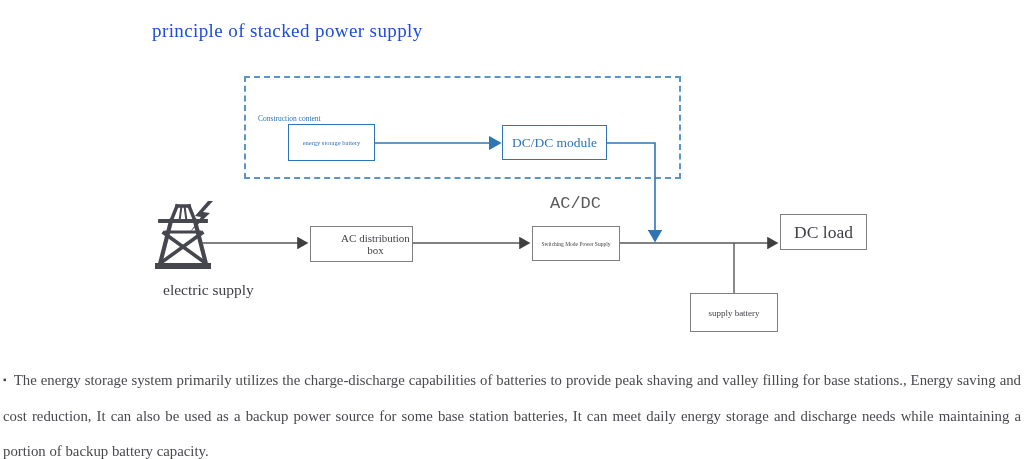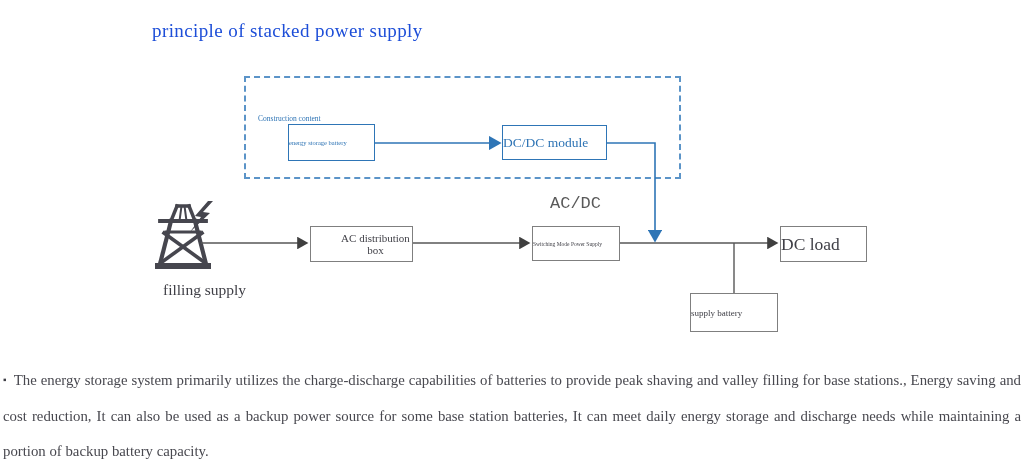--- a/index.html
+++ b/index.html
@@ -18,32 +18,32 @@
   .dashed-group{
     left:244px;top:76px;width:437px;height:103px;
     border:2px dashed #5b94c8;
     box-sizing:border-box;
   }
   .group-label{
     left:258px;top:78px;
     font-size:7.5px;color:#2e74b5;margin-top:36px;
   }
   .node{
-    display:flex;align-items:center;justify-content:flex-start;
+    display:flex;align-items:center;justify-content:center;
     text-align:center;
     box-sizing:border-box;
     background:#ffffff;
   }
   .node.blue{border:1px solid #2e75b6;color:#2e74b5;}
   .node.gray{border:1.3px solid #7f7f7f;color:#3f3f46;}
   .n-esb{left:288px;top:124px;width:87px;height:37px;font-size:6.5px;}
   .n-dcdc{left:502px;top:125px;width:105px;height:35px;font-size:13.5px;}
   .n-acdist{left:310px;top:226px;width:103px;height:36px;font-size:11px;padding-left:28px;}
   .n-smps{left:532px;top:226px;width:88px;height:35px;font-size:5.5px;}
-  .n-dcload{left:780px;top:226px;width:87px;height:36px;font-size:17.5px;}
+  .n-dcload{left:780px;top:214px;width:87px;height:36px;font-size:17.5px;}
   .n-standby{left:690px;top:293px;width:88px;height:39px;font-size:9px;}
   .acdc-caption{
     left:550px;top:194px;
     font-family:Liberation Mono, monospace;
     font-size:17px;color:#595959;
   }
   .electric-supply-label{
     left:163px;top:281px;
     font-size:15.5px;color:#3f3f46;
   }
@@ -106,21 +106,21 @@
       <path d="M44,20 L55,63" stroke-width="4.2"></path>
 
       <path d="M11,61 L51,32" stroke-width="3.6"></path>
       <path d="M53,61 L13,32" stroke-width="3.6"></path>
     </g>
 
     <rect x="4" y="62" width="56" height="6" fill="#46464e"></rect>
 
     <polygon points="57,0 44,15 50,16 39,31 59,12 52,11 62,0" fill="#46464e"></polygon>
   </svg>
-  <div class="abs electric-supply-label">filling supply</div>
+  <div class="abs electric-supply-label">electric supply</div>
 
   <svg class="abs connector-layer" width="1024" height="459" viewBox="0 0 1024 459">
     <defs>
       <marker id="arrGray" markerWidth="9" markerHeight="9" refX="2" refY="4.5" orient="auto">
         <path d="M0,0 L8,4.5 L0,9 Z" fill="#3f3f3f"></path>
       </marker>
       <marker id="arrBlue" markerWidth="9" markerHeight="9" refX="2" refY="4.5" orient="auto">
         <path d="M0,0 L8,4.5 L0,9 Z" fill="#2e75b6"></path>
       </marker>
     </defs>

